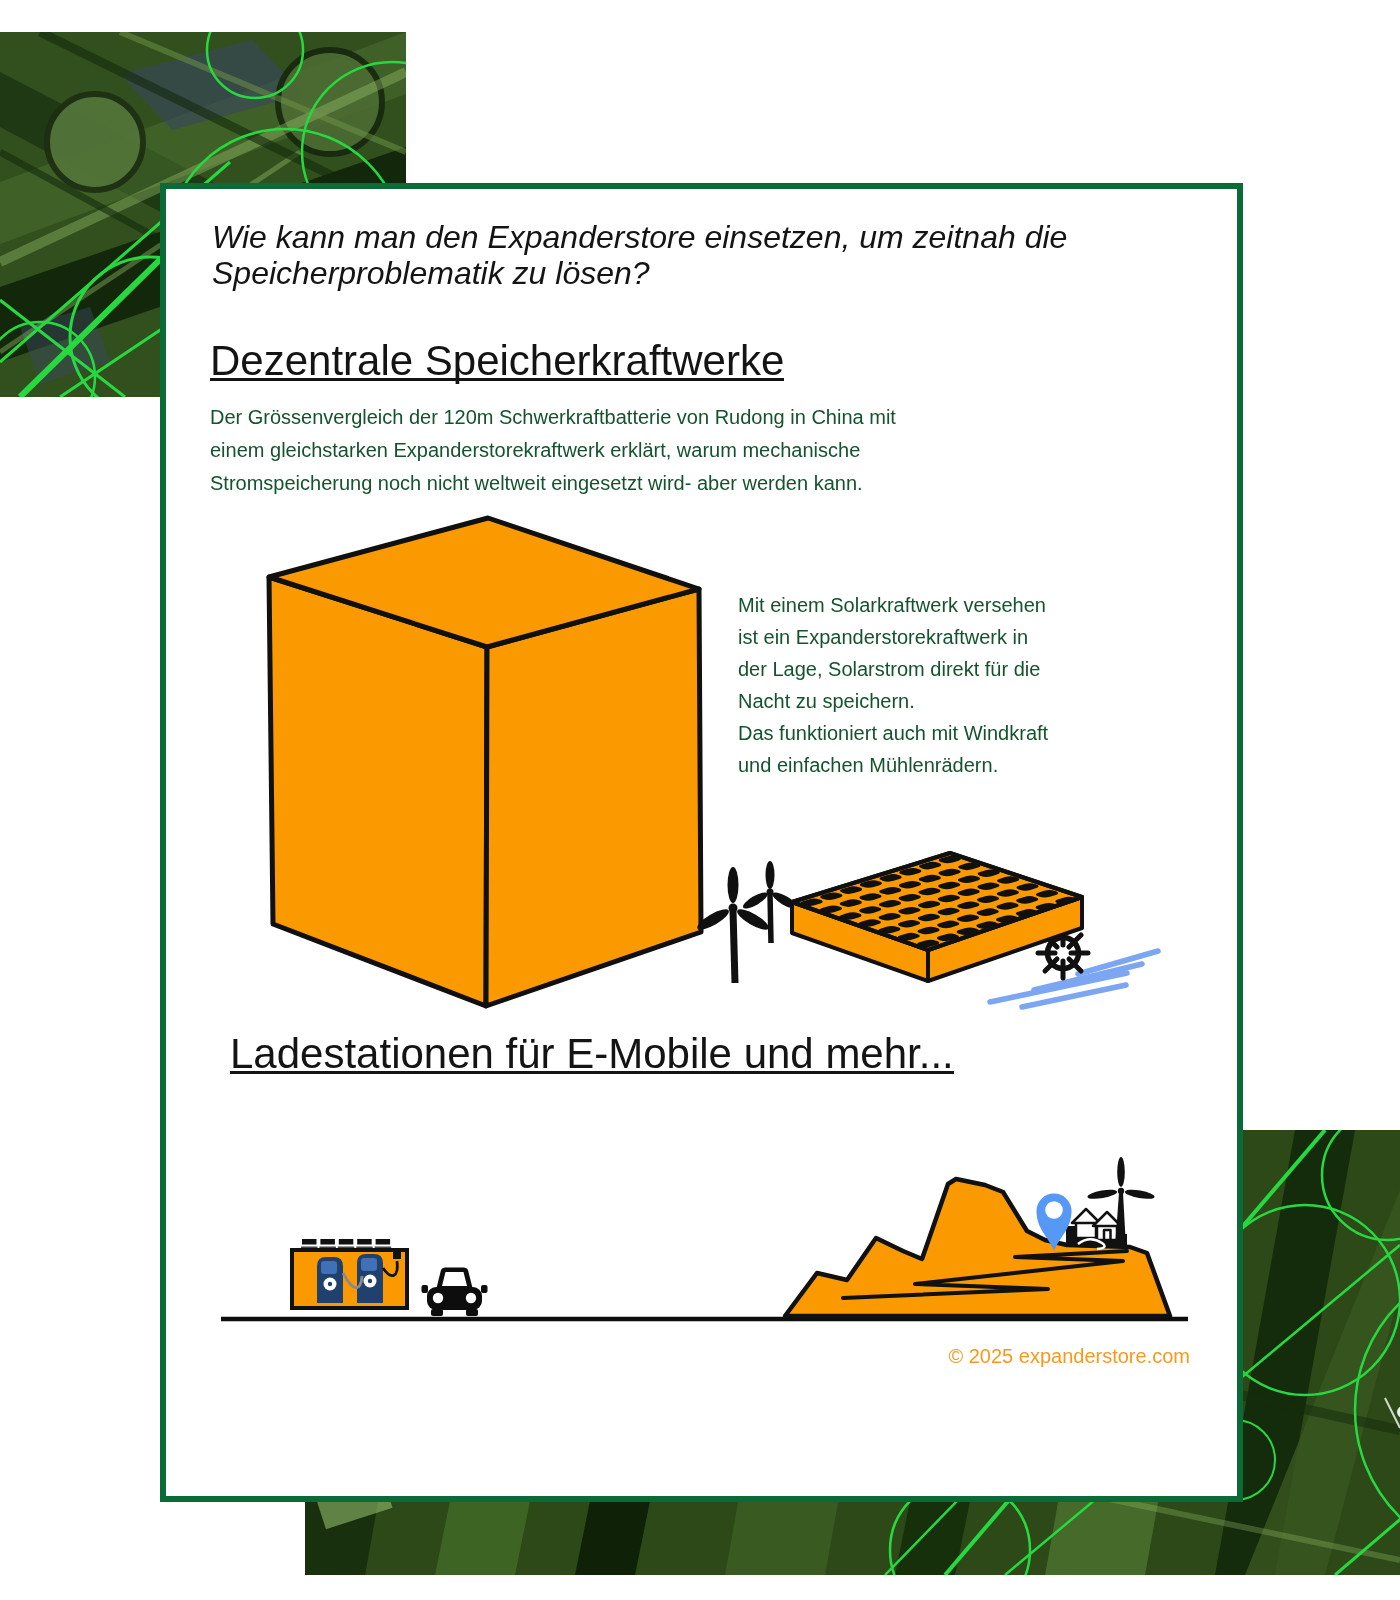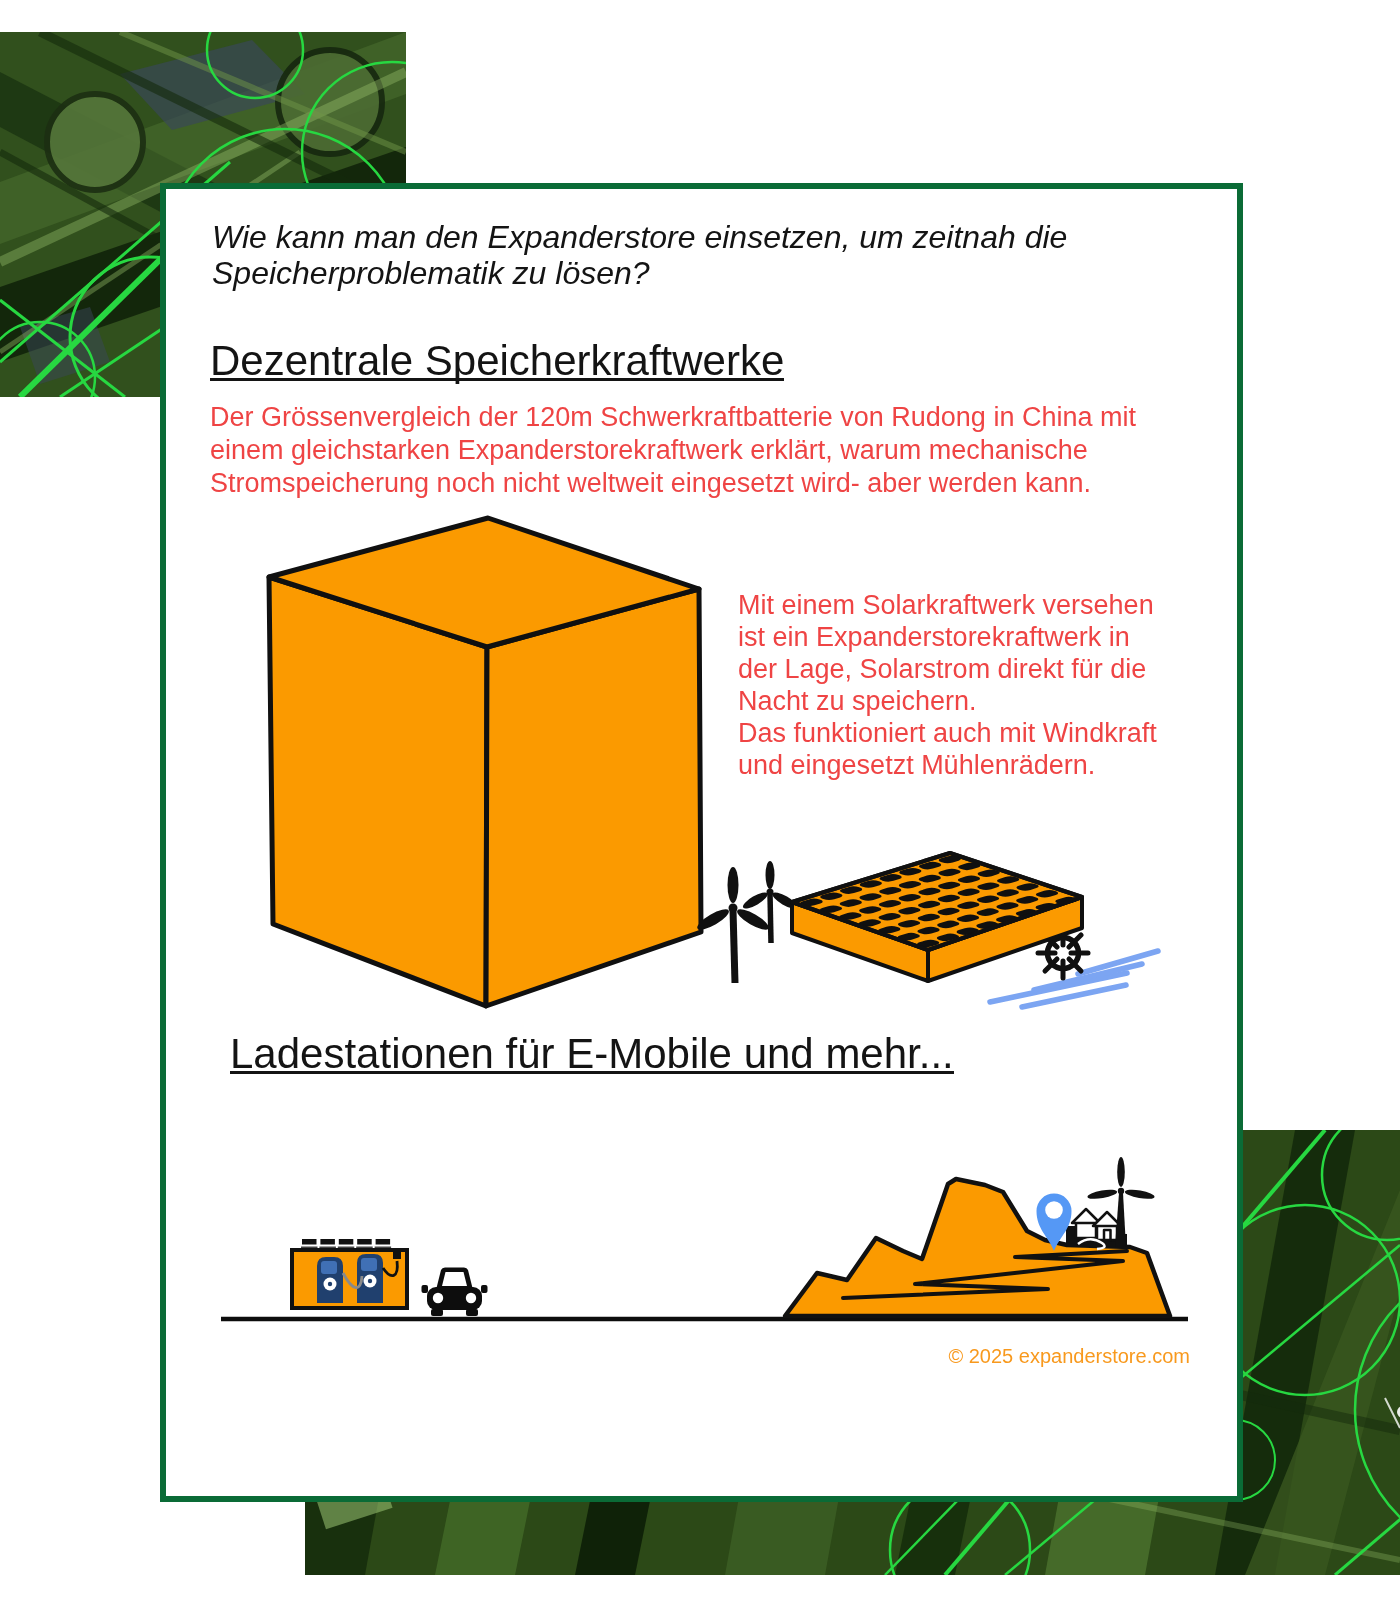--- a/index.html
+++ b/index.html
@@ -26,21 +26,21 @@
     white-space:pre-line; color:#141414;
   }
   .sec-heading {
     font-size:42px; line-height:34px; font-weight:400; color:#141414;
     border-bottom:3px solid #141414; display:inline-block;
     white-space:nowrap;
   }
   .h-dezentrale { left:44px; top:155px; }
   .h-lade      { left:64px; top:848px; }
   .body-text {
-    font-size:27px; line-height:33px; color:#ef4444; white-space:pre-line;
+    font-size:20px; line-height:33px; color:#14532d; white-space:pre-line;
   }
   .p-dezentrale { left:44px; top:212px; width:1000px; }
   .p-solar      { left:572px; top:400px; width:470px; line-height:32px; }
   .p-lade       { left:64px; top:905px; width:980px; line-height:33.5px; }
 
   .illu { position:absolute; }
   .cube-illu  { left:89px;  top:316px; width:460px; height:515px; }
   .mid-illu   { left:524px; top:651px; width:480px; height:172px; }
   .bot-illu   { left:49px;  top:951px; width:990px; height:192px; }
 
@@ -136,21 +136,21 @@
       <polygon points="232,142 444,84 446,427 231,501"></polygon>
       <polygon points="14,72 233,13 444,84 232,142"></polygon>
     </g>
   </svg>
 
   <p class="body-text p-solar">Mit einem Solarkraftwerk versehen
 ist ein Expanderstorekraftwerk in
 der Lage, Solarstrom direkt für die
 Nacht zu speichern.
 Das funktioniert auch mit Windkraft
-und eingesetzt Mühlenrädern.</p>
+und einfachen Mühlenrädern.</p>
 
   <svg class="illu mid-illu" viewBox="0 0 480 172">
 
     <g stroke="#7CA5F2" stroke-width="5.5" stroke-linecap="round">
       <line x1="300" y1="162" x2="437" y2="133"></line>
       <line x1="332" y1="167" x2="436" y2="145"></line>
       <line x1="388" y1="134" x2="468" y2="111"></line>
       <line x1="344" y1="150" x2="452" y2="124"></line>
     </g>
 

